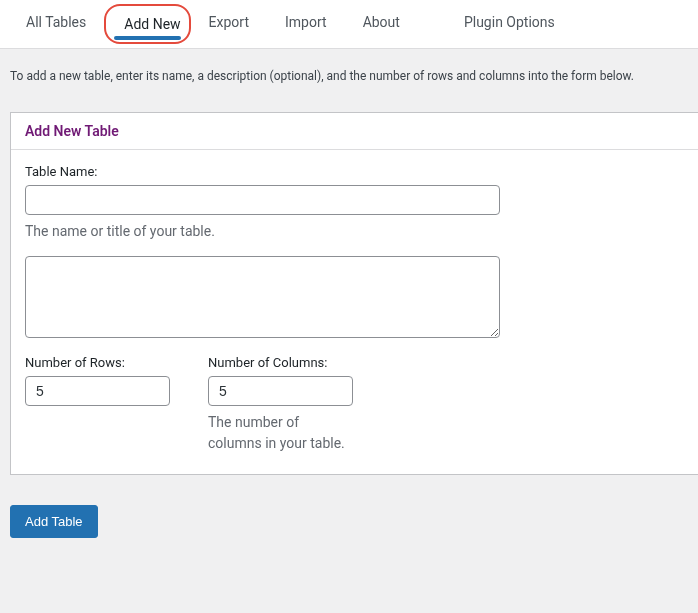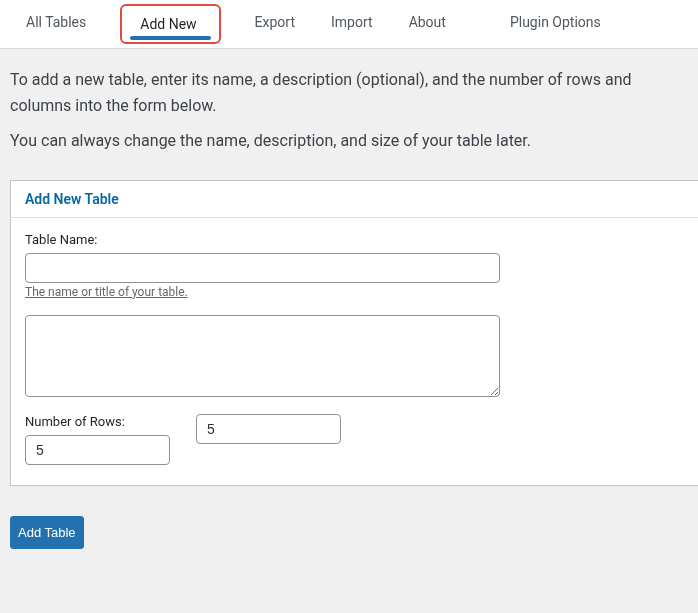--- a/index.html
+++ b/index.html
@@ -33,63 +33,63 @@
       position: absolute;
       left: 10px;
       right: 10px;
       bottom: 6px;
       height: 4px;
       background: #2271b1;
       border-radius: 2px;
     }
     .nav-tab.callout {
       border: 2.5px solid #e44a3c;
-      border-radius: 6px;
-      margin: 4px 16px;
-      padding: 10px 22px 10px 18px;
+      border-radius: 16px;
+      margin: 4px 0;
+      padding: 10px 8px 10px 18px;
     }
     .nav-tab.callout.active::after {
       bottom: 2px;
       left: 8px;
       right: 8px;
     }
     .intro {
       padding: 18px 10px 8px 10px;
-      font-size: 16px;
+      font-size: 12px;
       color: #3c434a;
       line-height: 1.6;
     }
     .intro p { margin-bottom: 10px; }
     .panel {
       background: #fff;
       border: 1px solid #c3c4c7;
       border-right: none;
       margin: 8px 0 0 10px;
     }
     .panel-header {
       padding: 10px 14px;
       border-bottom: 1px solid #dcdcde;
       font-size: 14px;
       font-weight: 600;
-      color: #0369a1;
+      color: #701a75;
     }
     .panel-body {
       padding: 14px 0 20px 14px;
     }
     .form-label {
       display: block;
       font-size: 13px;
       color: #1d2327;
       margin-bottom: 6px;
     }
     .helper {
-      font-size: 12px;
+      font-size: 14px;
       color: #646970;
+      margin-top: 6px;
       line-height: 1.5;
-      text-decoration: underline;
     }
     input[type="text"], input[type="number"] {
       width: 475px;
       max-width: 100%;
       padding: 6px 10px;
       font-size: 14px;
       border: 1px solid #8c8f94;
       border-radius: 4px;
       background: #fff;
       color: #2c3338;
@@ -101,52 +101,51 @@
       padding: 6px 10px;
       font-size: 14px;
       border: 1px solid #8c8f94;
       border-radius: 4px;
       background: #fff;
       resize: both;
     }
     .field { margin-bottom: 14px; }
     .row-cols {
       display: flex;
-      gap: 26px;
+      gap: 38px;
     }
     .row-cols .col { width: 145px; }
     .row-cols input[type="number"] { width: 145px; }
     .submit-area {
       padding: 30px 10px;
     }
     .button-primary {
       background: #2271b1;
       border: 1px solid #2271b1;
       color: #fff;
       font-size: 13px;
-      padding: 8px 7px;
+      padding: 8px 14px;
       border-radius: 3px;
       cursor: pointer;
     }
   </style>
 </head>
 <body>
 
 <div class="nav-tabs">
   <div class="nav-tab">All Tables</div>
   <div class="nav-tab active callout">Add New</div>
   <div class="nav-tab">Export</div>
   <div class="nav-tab">Import</div>
   <div class="nav-tab">About</div>
   <div class="nav-tab" style="margin-left:28px">Plugin Options</div>
 </div>
 
 <div class="intro">
   <p>To add a new table, enter its name, a description (optional), and the number of rows and columns into the form below.</p>
-  <p>You can always change the name, description, and size of your table later.</p>
 </div>
 
 <div class="panel">
   <div class="panel-header">Add New Table</div>
   <div class="panel-body">
 
     <div class="field">
       <label class="form-label">Table Name:</label>
       <input type="text" value="" style="">
       <div class="helper">The name or title of your table.</div>
@@ -155,21 +154,23 @@
     <div class="field">
       <textarea style=""></textarea>
     </div>
 
     <div class="row-cols">
       <div class="col">
         <label class="form-label">Number of Rows:</label>
         <input type="number" value="5" style="">
       </div>
       <div class="col">
+        <label class="form-label">Number of Columns:</label>
         <input type="number" value="5" style="">
+        <div class="helper">The number of columns in your table.</div>
       </div>
     </div>
 
   </div>
 </div>
 
 <div class="submit-area">
   <button class="button-primary">Add Table</button>
 </div>
 

